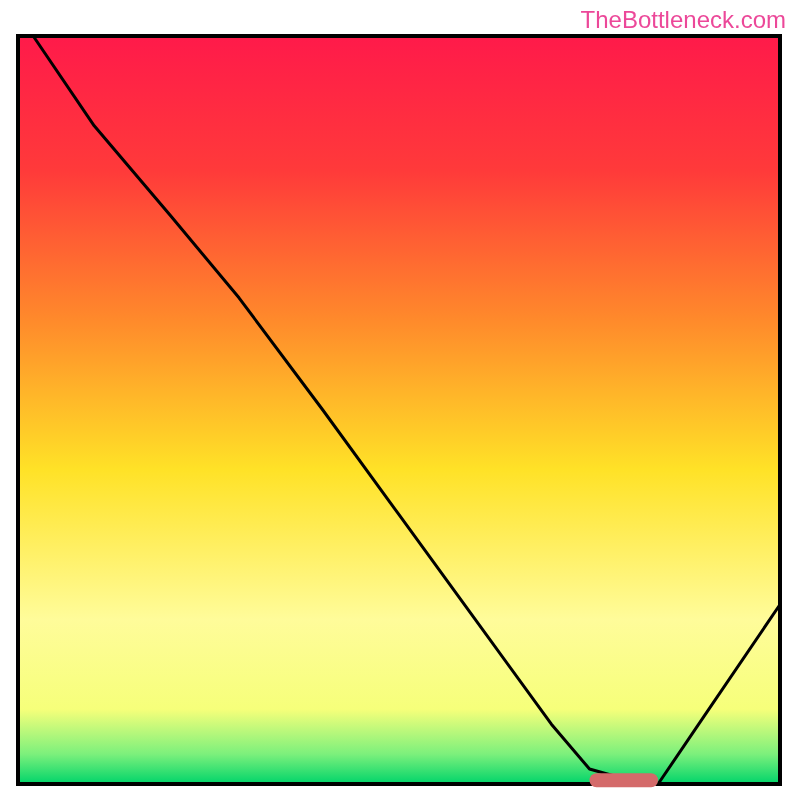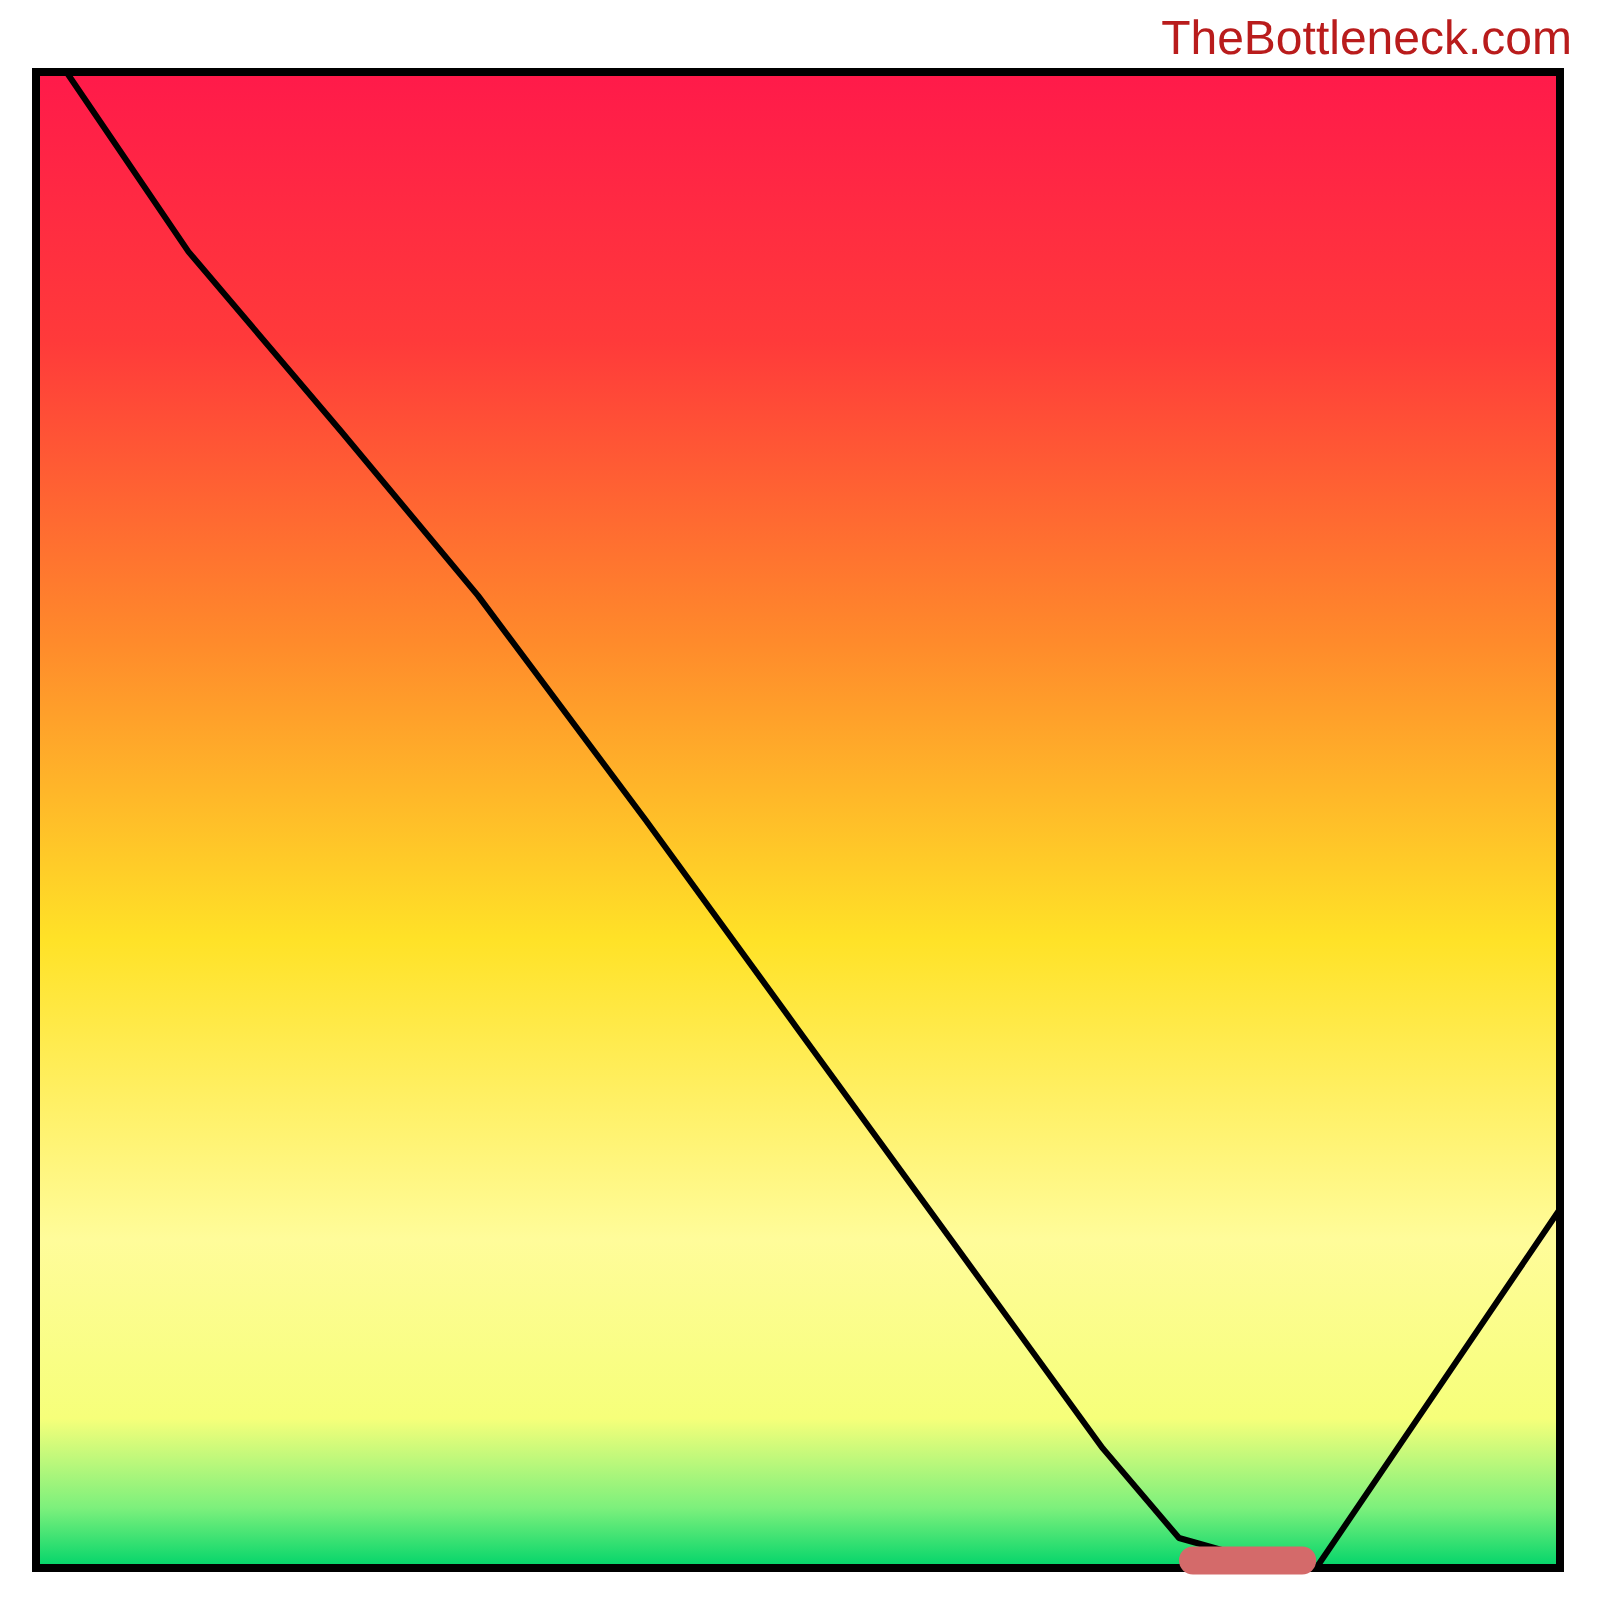--- a/index.html
+++ b/index.html
@@ -14,21 +14,21 @@
     position: relative;
     width: 800px;
     height: 800px;
   }
   .watermark {
     position: absolute;
     top: 6px;
     right: 14px;
     font-family: Arial, Helvetica, sans-serif;
     font-size: 24px;
-    color: #b91c1c;
+    color: #ec4899;
     font-weight: 500;
     z-index: 10;
   }
   svg.plot {
     position: absolute;
     left: 0;
     top: 0;
   }
 </style>
 </head>

